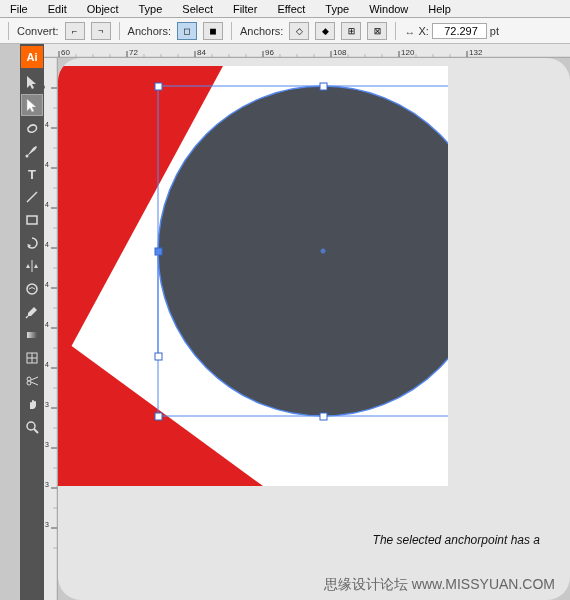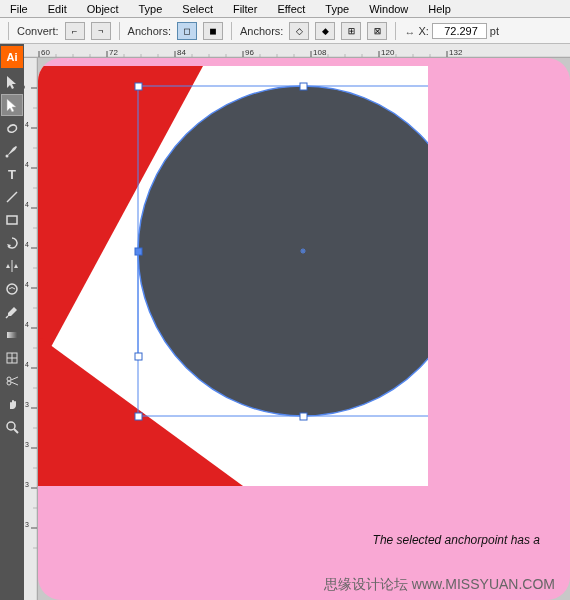--- a/index.html
+++ b/index.html
@@ -61,20 +61,21 @@
     
     #toolbar {
       width: 24px;
       background: #535353;
       display: flex;
       flex-direction: column;
       align-items: center;
       padding-top: 2px;
       gap: 1px;
       flex-shrink: 0;
+      margin-left: 20px;
     }
     .tool-btn {
       width: 22px; height: 22px;
       display: flex; align-items: center; justify-content: center;
       cursor: pointer;
       color: #ddd;
       font-size: 12px;
       border: 1px solid transparent;
     }
     .tool-btn.active { background: #888; border-color: #aaa; }
@@ -117,21 +118,21 @@
     #ruler-left {
       width: 14px;
       background: #e8e8e8;
       border-right: 1px solid #aaa;
       position: relative;
       overflow: hidden;
     }
 
     #canvas {
       flex: 1;
-      background: #f9a8d4;
+      background: #e5e5e5;
       position: relative;
       overflow: hidden;
       border-radius: 23px;
     }
 
     
     .ruler-top-canvas {
       width: 100%;
       height: 100%;
     }

